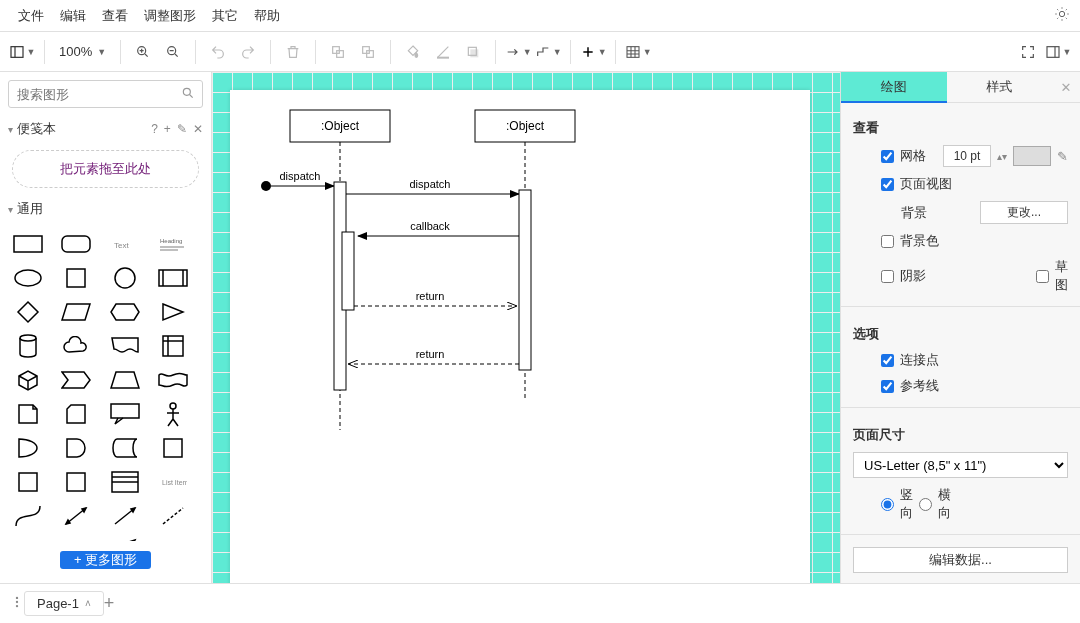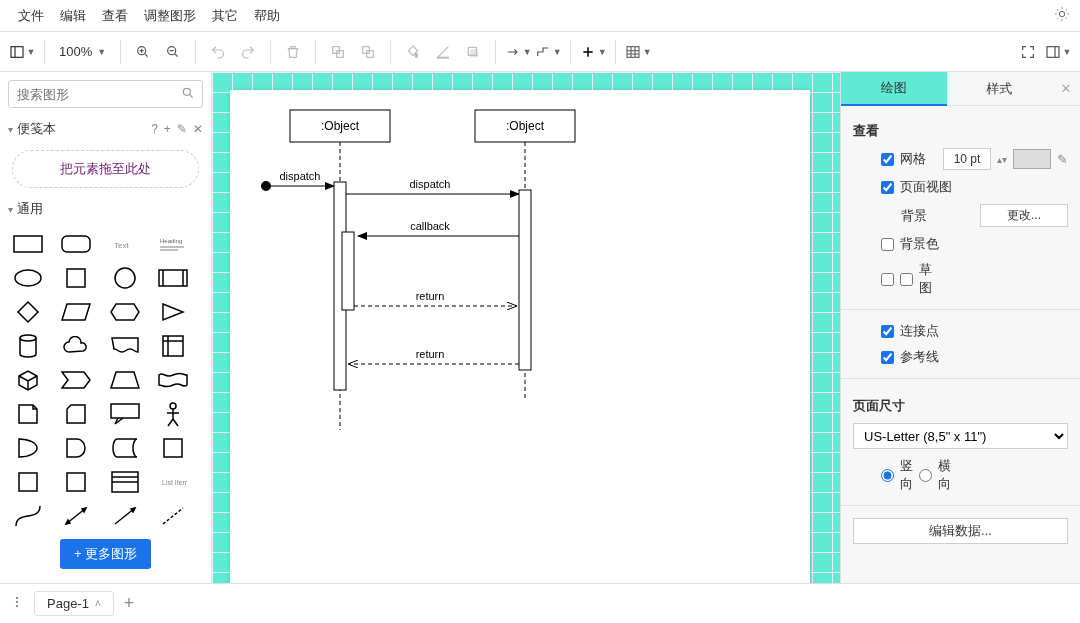--- a/index.html
+++ b/index.html
@@ -18,21 +18,21 @@
 .search-box input { width: 100%; height: 28px; border: 1px solid #d0d0d0; border-radius: 3px; padding: 0 28px 0 8px; font-size: 13px; }
 .search-box .sicon { position: absolute; right: 8px; top: 6px; color: #999; }
 .section-head { display: flex; align-items: center; padding: 4px 8px; font-size: 13px; color: #333; cursor: pointer; }
 .section-head .caret { margin-right: 4px; color: #888; font-size: 10px; }
 .section-head .title { flex: 1; }
 .section-head .icons { display: flex; gap: 6px; color: #888; font-size: 12px; }
 .dropzone { margin: 8px 12px; height: 38px; border: 1px dashed #ccc; border-radius: 20px; display: flex; align-items: center; justify-content: center; color: #701a75; font-size: 13px; }
 .shapes-grid { padding: 8px 12px; display: grid; grid-template-columns: repeat(4, 1fr); gap: 6px; flex: 1; overflow-y: auto; align-content: start; }
 .shapes-grid .shp { width: 32px; height: 28px; display: flex; align-items: center; justify-content: center; cursor: pointer; }
 .shapes-grid svg { stroke: #000; fill: none; stroke-width: 1.5; }
-.more-shapes { margin: 10px auto 14px; padding: 6px 14px; background: #1a73e8; color: #fff; border-radius: 3px; cursor: pointer; font-size: 13px; width: fit-content; }
+.more-shapes { margin: 10px auto 14px; padding: 0 14px; background: #1a73e8; color: #fff; border-radius: 3px; cursor: pointer; font-size: 13px; width: fit-content; }
 .canvas-wrap { flex: 1; position: relative; background: #5eead4; overflow: hidden; text-decoration: underline; }
 .canvas-wrap::before { content: ""; position: absolute; inset: 0; background-image: linear-gradient(#eee 1px, transparent 1px), linear-gradient(90deg, #eee 1px, transparent 1px); background-size: 20px 20px; }
 .paper { position: absolute; left: 18px; top: 18px; width: 580px; height: 560px; background: #fff; box-shadow: 0 0 4px rgba(0,0,0,0.15); }
 .diagram { position: absolute; left: 18px; top: 18px; width: 580px; height: 560px; }
 .sidebar-right { width: 240px; border-left: 1px solid #e0e0e0; background: #f7f7f7; display: flex; flex-direction: column; }
 .tabs { display: flex; height: 34px; }
 .tabs .tab { flex: 1; display: flex; align-items: center; justify-content: center; cursor: pointer; border-bottom: 1px solid #e0e0e0; }
 .tabs .tab.active { background: #5eead4; border-bottom: 2px solid #1a73e8; }
 .tabs .close { width: 28px; display: flex; align-items: center; justify-content: center; color: #aaa; cursor: pointer; border-bottom: 1px solid #e0e0e0; }
 .panel-body { padding: 10px 12px; display: flex; flex-direction: column; gap: 8px; font-size: 13px; }
@@ -40,21 +40,21 @@
 .row { display: flex; align-items: center; gap: 6px; padding-left: 28px; }
 .row label { flex: 1; }
 .row input[type=checkbox], .row input[type=radio] { accent-color: #1a73e8; }
 .row .numbox { width: 48px; height: 22px; border: 1px solid #ccc; text-align: center; font-size: 12px; background: #fff; display: flex; align-items: center; justify-content: center; }
 .row .swatch { width: 38px; height: 20px; border: 1px solid #aaa; background: #ddd; cursor: pointer; }
 .row .pen { color: #888; cursor: pointer; }
 .row .btn-sm { padding: 2px 10px; border: 1px solid #ccc; background: #fff; cursor: pointer; font-size: 12px; }
 .hrline { height: 1px; background: #e0e0e0; margin: 4px -12px; }
 select { width: 100%; height: 26px; border: 1px solid #ccc; background: #fff; font-size: 13px; padding: 0 6px; }
 .full-btn { width: 100%; height: 26px; border: 1px solid #ccc; background: #fff; cursor: pointer; display: flex; align-items: center; justify-content: center; }
-.bottombar { height: 40px; border-top: 1px solid #e0e0e0; display: flex; align-items: center; padding: 0 10px; gap: 10px; }
+.bottombar { height: 40px; border-top: 1px solid #e0e0e0; display: flex; align-items: center; padding: 0 10px; }
 .bottombar .page-tab { padding: 4px 12px; border: 1px solid #ddd; border-radius: 3px; cursor: pointer; display: flex; gap: 6px; align-items: center; }
 .icon-svg { width: 16px; height: 16px; }
 .drop-caret { font-size: 9px; color: #666; margin-left: 2px; }
 </style>
 </head>
 <body>
 
 <div class="menubar">
   <div class="menu-item">文件</div>
   <div class="menu-item">编辑</div>
@@ -506,25 +506,27 @@
         <span style="width:14px"></span>
         <label>背景</label>
         <div class="btn-sm" style="width:88px;text-align:center">更改...</div>
       </div>
       <div class="row">
         <input type="checkbox" style="">
         <label>背景色</label>
       </div>
       <div class="row">
         <input type="checkbox" style="">
+        <label>阴影</label>
         <input type="checkbox" style="">
         <label style="flex:0">草图</label>
       </div>
 
       <div class="hrline"></div>
+      <div class="heading">选项</div>
       <div class="row">
           <input type="checkbox" checked="" style="">
           <label>连接点</label>
         </div>
       <div class="row">
           <input type="checkbox" checked="" style="">
           <label>参考线</label>
         </div>
 
       <div class="hrline"></div>

